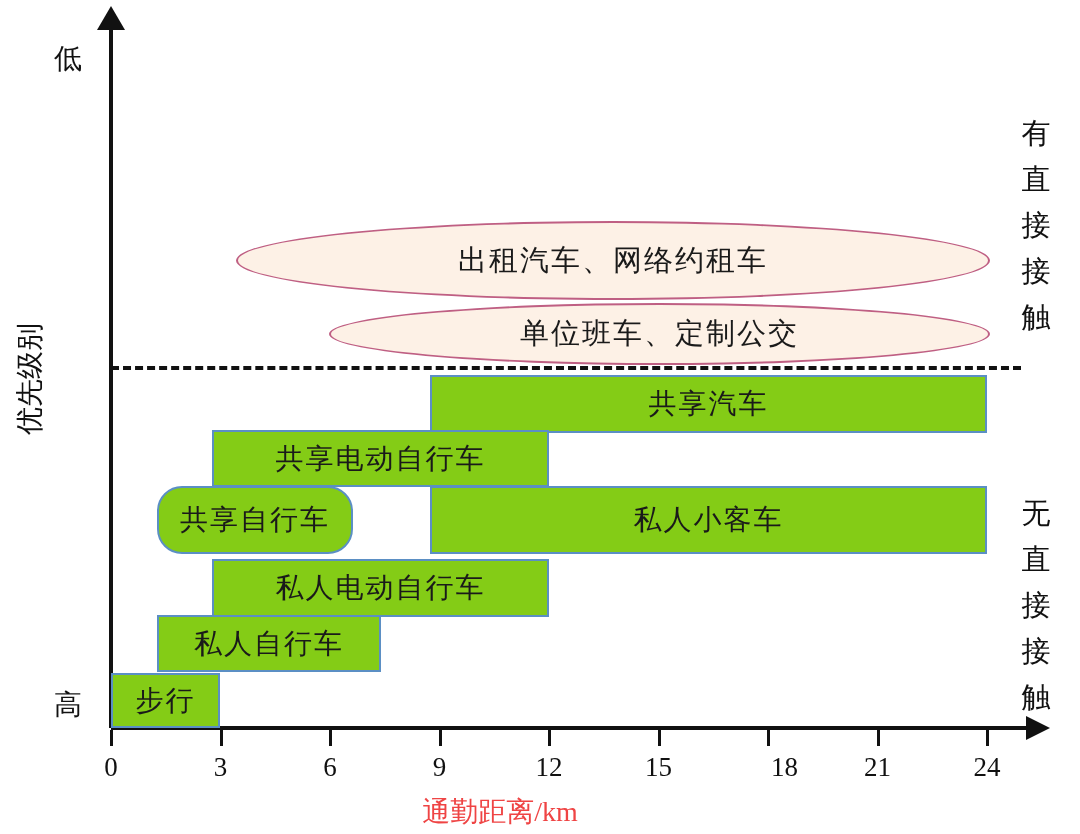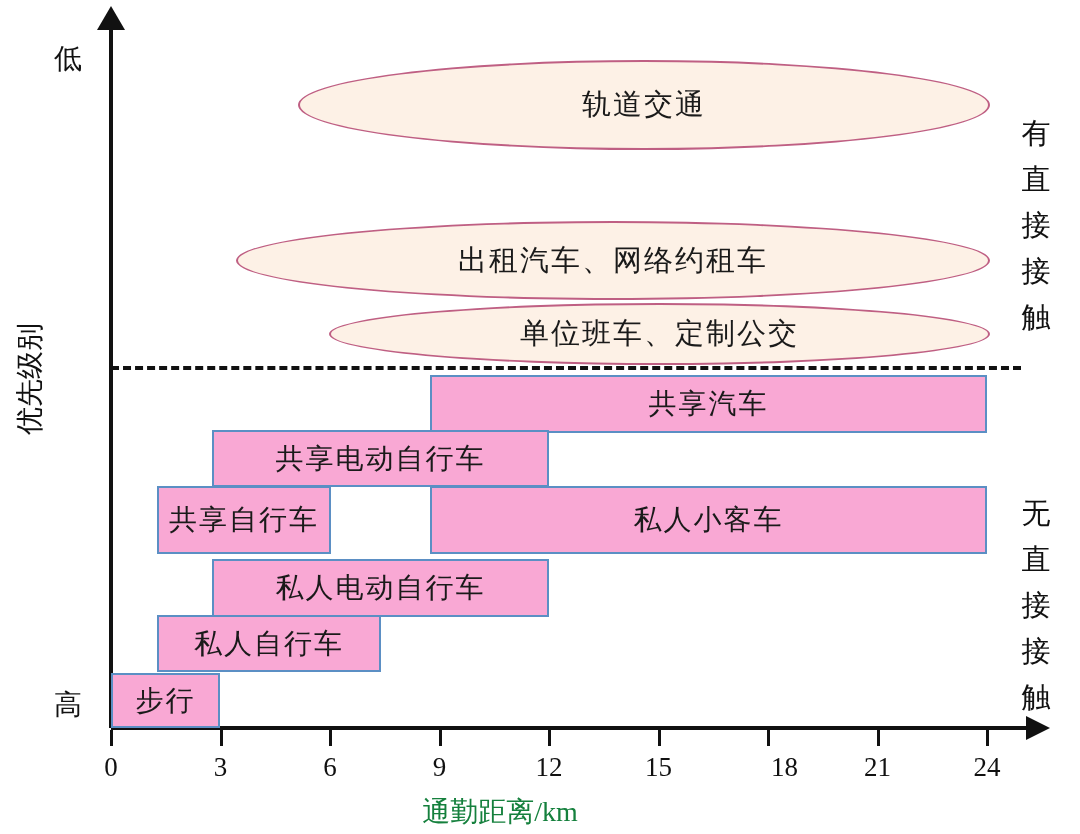--- a/index.html
+++ b/index.html
@@ -32,21 +32,21 @@
   .tick{position:absolute;top:730px;width:3px;height:16px;background:#111;}
   .tick-label{
     position:absolute;top:752px;
     font-size:27px;color:#111;
     text-align:center;width:60px;
     font-family:"Liberation Serif","DejaVu Serif",serif;
   }
 
   #x-axis-title{
     position:absolute;left:0;top:793px;width:1000px;
-    text-align:center;font-size:28px;color:#15803d;
+    text-align:center;font-size:28px;color:#ef4444;
     font-family:"Liberation Serif","DejaVu Serif",serif;
   }
   #y-axis-title{
     position:absolute;left:-60px;top:360px;width:180px;
     text-align:center;font-size:28px;color:#111;
     transform:rotate(-90deg);
     font-family:"Liberation Serif","DejaVu Serif",serif;
   }
   #y-top-label{
     position:absolute;left:54px;top:40px;
@@ -74,21 +74,21 @@
     display:flex;align-items:center;justify-content:center;
     color:#1a1a1a;font-size:29px;
     font-family:"Liberation Serif","DejaVu Serif",serif;
     letter-spacing:2px;
     box-sizing:border-box;
   }
 
   
   .bar{
     position:absolute;
-    background:#f9a8d4;
+    background:#84cc16;
     border:2px solid #5b8fc4;
     display:flex;align-items:center;justify-content:center;
     color:#1a1a1a;font-size:28px;
     font-family:"Liberation Serif","DejaVu Serif",serif;
     letter-spacing:2px;
     box-sizing:border-box;
   }
 
   
   .side-label{
@@ -131,32 +131,31 @@
       <div class="tick" style="left: 767px;"></div>
       <div class="tick-label" style="left: 738px; text-align: right;">18</div>
       <div class="tick" style="left: 876.5px;"></div>
       <div class="tick-label" style="left: 847.5px;">21</div>
       <div class="tick" style="left: 986px;"></div>
       <div class="tick-label" style="left: 957px;">24</div>
     </div>
 
   <div id="divider"></div>
 
-  <div class="ellipse" style="left:298px;top:60px;width:692px;height:90px;">轨道交通</div>
 
 
   <div class="ellipse" style="left:329px;top:303px;width:661px;height:62px;">单位班车、定制公交</div>
 
   <div class="ellipse" style="left:236px;top:221px;width:754px;height:79px;">出租汽车、网络约租车</div>
 
   <div class="bar" style="left:430px;top:375px;width:557px;height:58px;">共享汽车</div>
 
   <div class="bar" style="left:212px;top:430px;width:337px;height:57px;">共享电动自行车</div>
 
-  <div class="bar" style="left:157px;top:486px;width:174px;height:68px;">共享自行车</div>
+  <div class="bar" style="left:157px;top:486px;width:196px;height:68px;border-radius:25px;">共享自行车</div>
 
   <div class="bar" style="left:430px;top:486px;width:557px;height:68px;">私人小客车</div>
 
   <div class="bar" style="left:212px;top:559px;width:337px;height:58px;">私人电动自行车</div>
 
   <div class="bar" style="left:157px;top:615px;width:224px;height:57px;">私人自行车</div>
 
   <div class="bar" style="left:111px;top:673px;width:109px;height:55px;">步行</div>
 
   <div class="side-label" id="side-top" style="left:1013px;top:110px;">

